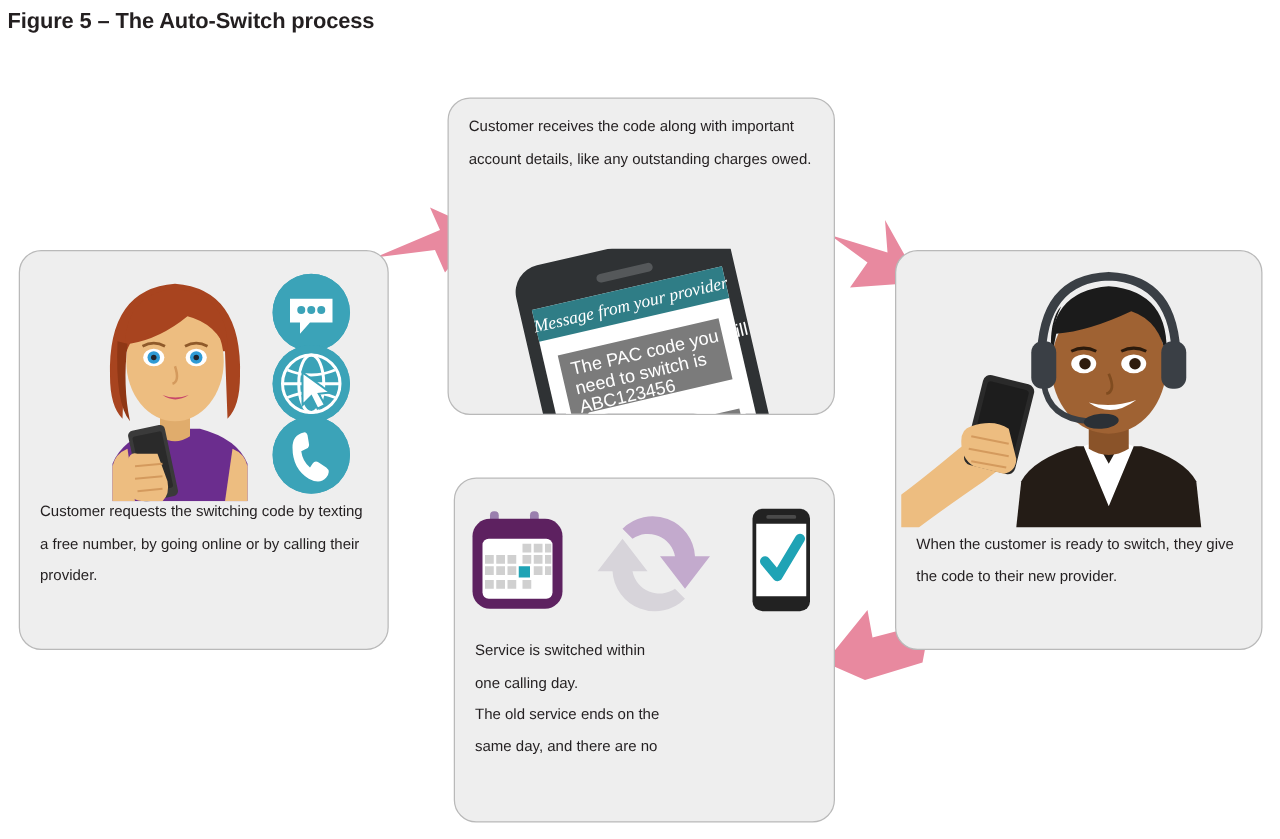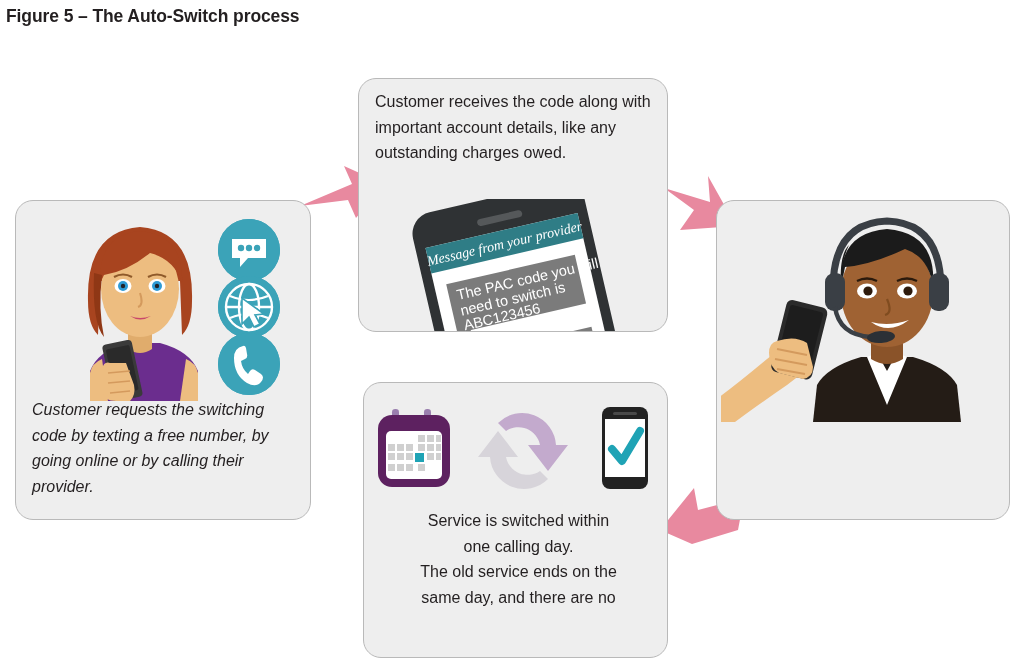--- a/index.html
+++ b/index.html
@@ -24,34 +24,34 @@
     position:absolute;
     background:#eeeeee;
     border:1.6px solid #b9b9b9;
     border-radius:18px;
     box-sizing:border-box;
     overflow:hidden;
   }
   .card-text{
     position:absolute;
     left:16px;right:10px;
-    font-size:16px;
+    font-size:12px;
     line-height:25.5px;
     color:#231f20;
   }
   
   #card1{left:15px;top:200px;width:296px;height:320px;}
   #card2{left:358px;top:78px;width:310px;height:254px;}
   #card3{left:716px;top:200px;width:294px;height:320px;}
   #card4{left:363px;top:382px;width:305px;height:276px;}
 
-  #card1 .card-text{top:196px;font-style:italic;}
+  #card1 .card-text{top:196px;}
   #card2 .card-text{top:10px;}
   #card3 .card-text{top:222px;}
-  #card4 .card-text{top:125px;text-align:center;}
+  #card4 .card-text{top:125px;}
 
   
   .arrow{position:absolute;}
   .arrow svg{display:block;overflow:visible;}
 
   
   .woman{position:absolute;left:48px;top:12px;width:152px;height:188px;}
   .icon-stack{position:absolute;left:202px;top:18px;width:72px;height:176px;}
   .tealcircle{
     position:absolute;left:0;width:62px;height:62px;border-radius:50%;
@@ -248,20 +248,21 @@
       <circle cx="187" cy="84" r="4.6" fill="#2e1b0d"></circle>
       <path d="M136 74 Q146 69 156 74" stroke="#2b1a0c" stroke-width="2.4" fill="none"></path>
       <path d="M176 74 Q186 69 196 74" stroke="#2b1a0c" stroke-width="2.4" fill="none"></path>
 
       <path d="M166 92 Q172 106 164 108" stroke="#804c20" stroke-width="2.2" fill="none"></path>
 
       <path d="M150 115 Q168 128 188 113 Q168 120 150 115 Z" fill="#ffffff"></path>
     </svg>
   </div>
 
+  <div class="card-text">When the customer is ready to switch, they give the code to their new provider.</div>
 </div>
 
 <div class="card" id="card4">
 
   <div class="calrow">
     <svg width="285" height="100" viewBox="0 0 285 100">
 
       <g>
         <rect x="18" y="8" width="7" height="18" rx="3.2" fill="#9a7fae"></rect>
         <rect x="50" y="8" width="7" height="18" rx="3.2" fill="#9a7fae"></rect>

